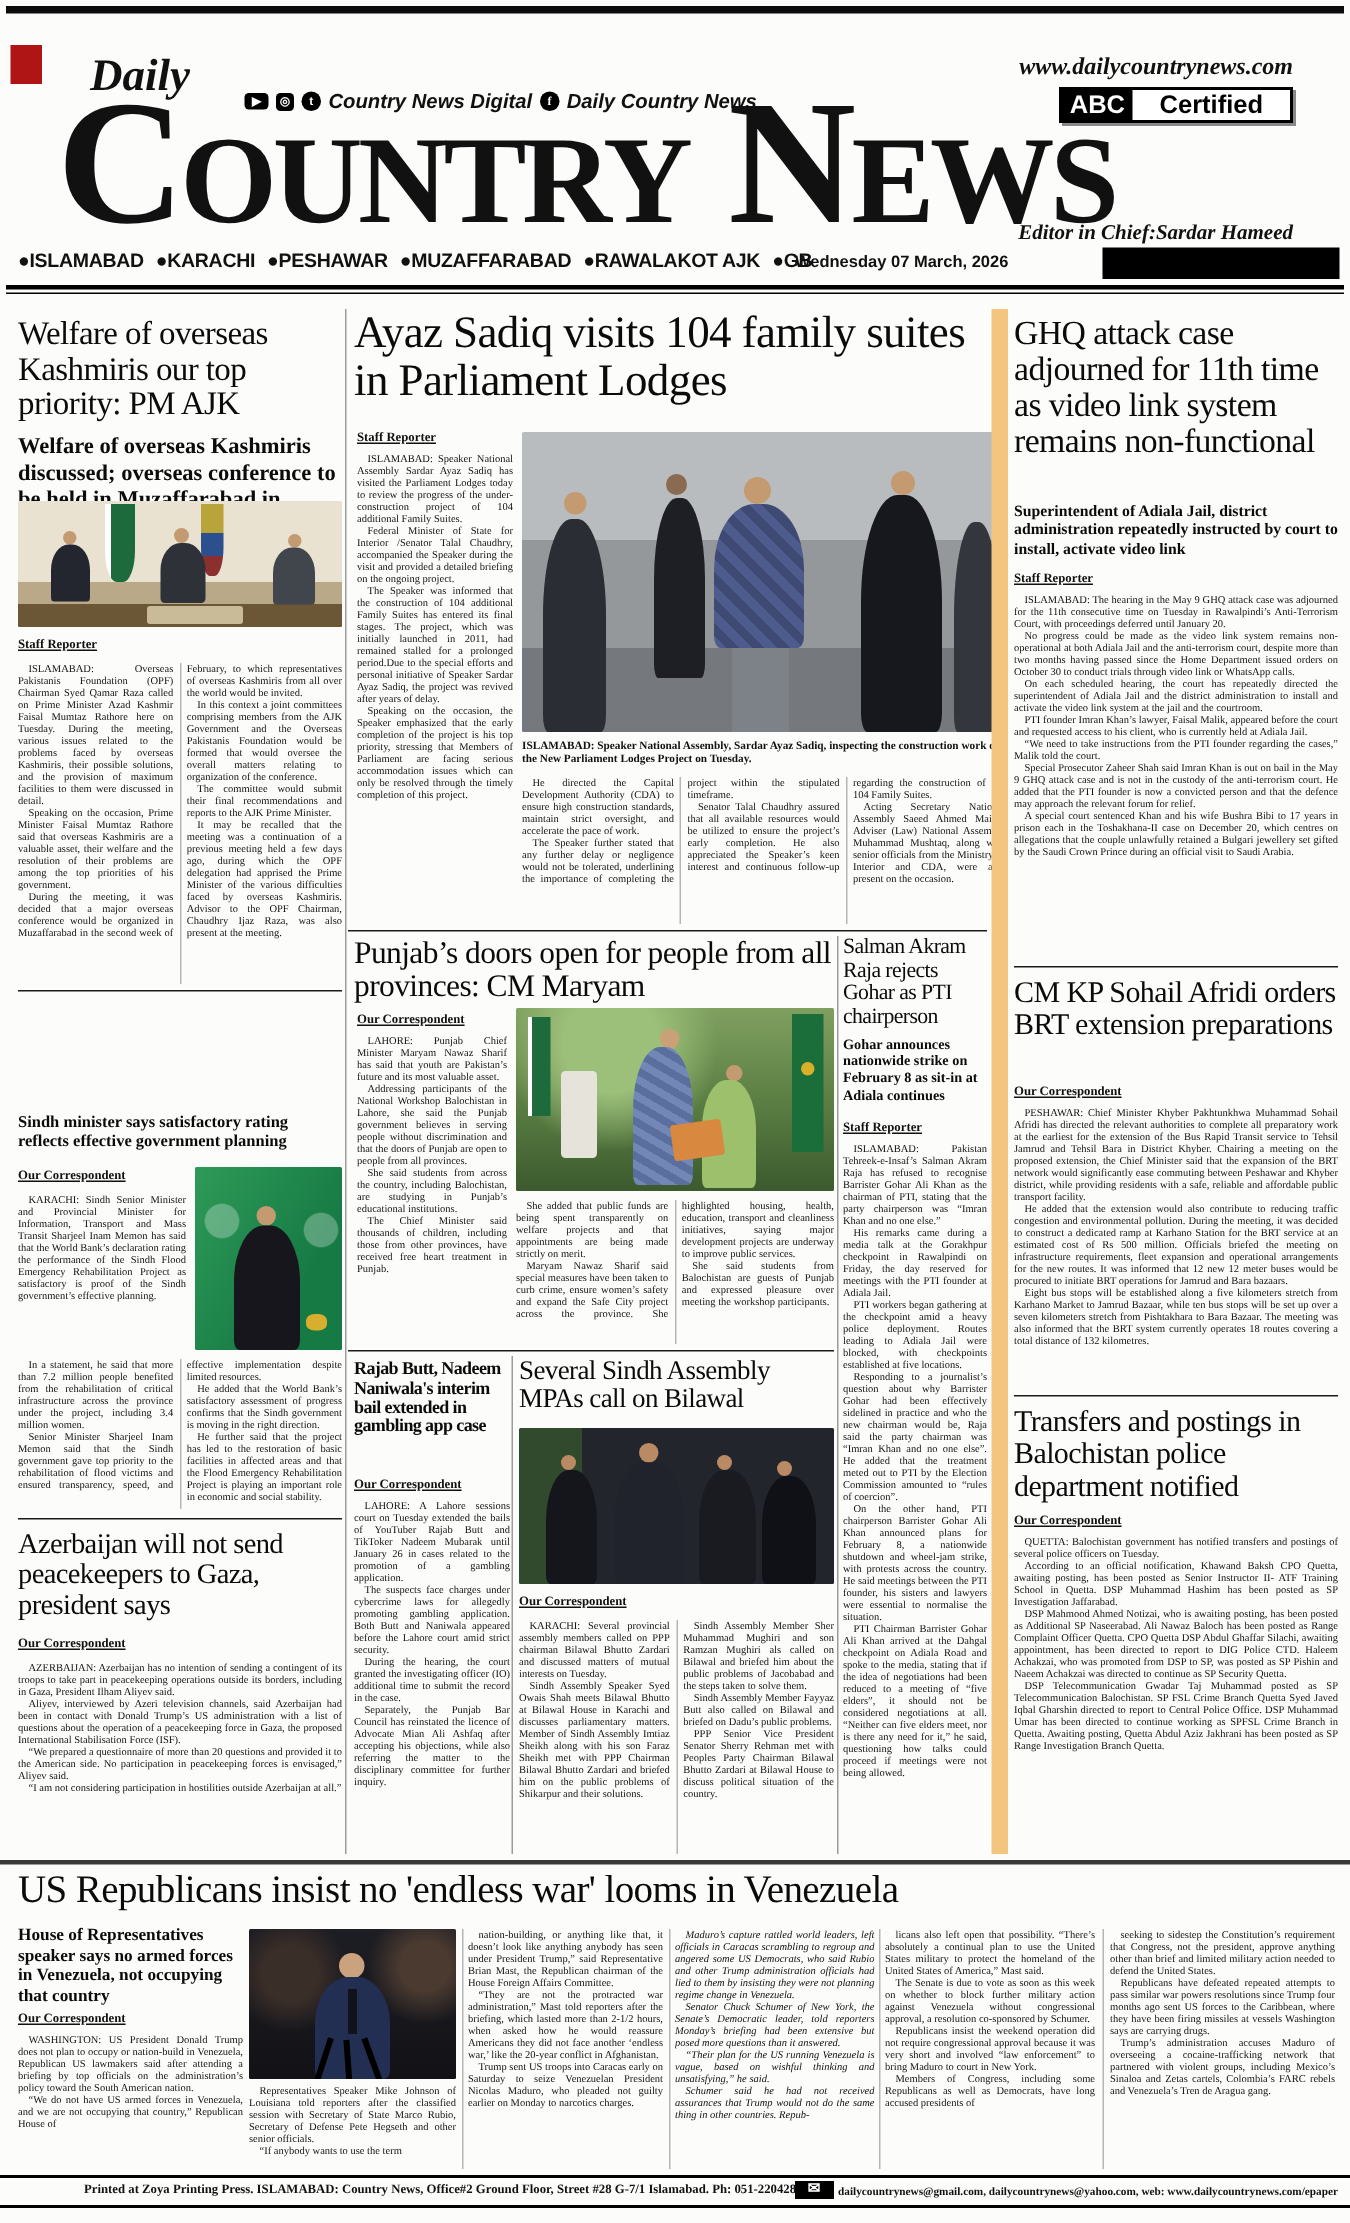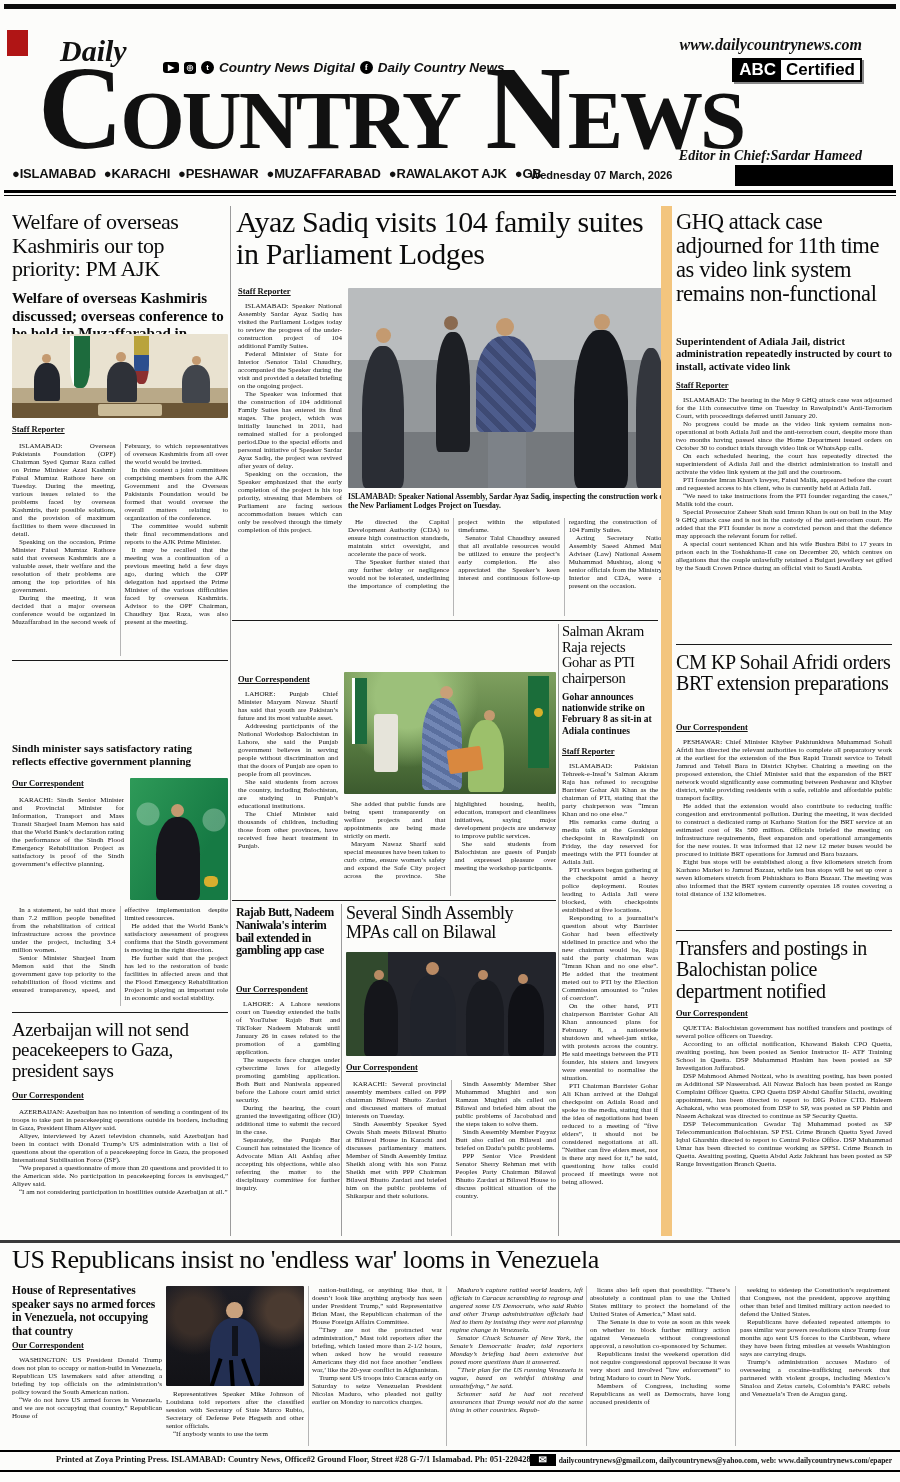--- a/index.html
+++ b/index.html
@@ -30,21 +30,21 @@
                font:italic 700 13.5px "Liberation Sans",sans-serif; }
   .sic { display:inline-flex; align-items:center; justify-content:center; background:#000; color:#fff;
          font:700 8px "Liberation Sans",sans-serif; }
   .sic.yt { width:16px; height:11px; border-radius:3px; }
   .sic.ig { width:12px; height:12px; border-radius:3px; }
   .sic.tw { width:13px; height:13px; border-radius:50%; }
   .sic.fb { width:13px; height:13px; border-radius:50%; font-family:"Liberation Serif",serif; }
   #m-abc { right:38px; top:58px; display:inline-flex; border:2px solid #000; background:#fff;
            font:700 17px "Liberation Sans",sans-serif; box-shadow:2px 2px 0 #888; }
   #m-abc .abc  { background:#000; color:#fff; padding:0 5px; }
-  #m-abc .cert { color:#000; padding:0 5px; }
+  #m-abc .cert { color:#000; padding:0 18px; }
   #m-editor  { right:38px; top:148px; font:italic 700 14px "Liberation Serif",serif; }
   #m-cities  { left:12px; top:166px; font:700 13px "Liberation Sans",sans-serif; letter-spacing:-0.2px; white-space:nowrap; }
   #m-cities .city { margin-right:8px; }
   #m-date    { left:530px; top:169px; font:700 11px "Liberation Sans",sans-serif; }
   #m-blackbox{ left:735px; top:165px; width:158px; height:21px; background:#000; }
   #rule-a { left:4px; top:190px; width:892px; height:3px; }
   #rule-b { left:4px; top:195px; width:892px; height:1px; }
   #rule-a, #rule-b { position:absolute; background:#000; }
 
   
@@ -253,20 +253,21 @@
   <div id="ayaz-cap" class="abs caption">ISLAMABAD: Speaker National Assembly, Sardar Ayaz Sadiq, inspecting the construction work of the New Parliament Lodges Project on Tuesday.</div>
   <div id="ayaz-b2" class="abs bodytext cols3">
       <p class="para">He directed the Capital Development Authority (CDA) to ensure high construction standards, maintain strict oversight, and accelerate the pace of work.</p>
       <p class="para">The Speaker further stated that any further delay or negligence would not be tolerated, underlining the importance of completing the project within the stipulated timeframe.</p>
       <p class="para">Senator Talal Chaudhry assured that all available resources would be utilized to ensure the project’s early completion. He also appreciated the Speaker’s keen interest and continuous follow-up regarding the construction of the 104 Family Suites.</p>
       <p class="para">Acting Secretary National Assembly Saeed Ahmed Maitla, Adviser (Law) National Assembly Muhammad Mushtaq, along with senior officials from the Ministry of Interior and CDA, were also present on the occasion.</p>
     </div>
 
   <div id="div-c1" class="hr"></div>
 
+  <div id="punjab-head" class="abs headline">Punjab’s doors open for people from all provinces: CM Maryam</div>
   <div id="punjab-by" class="abs byline">Our Correspondent</div>
   <div id="punjab-b1" class="abs bodytext">
       <p class="para">LAHORE: Punjab Chief Minister Maryam Nawaz Sharif has said that youth are Pakistan’s future and its most valuable asset.</p>
       <p class="para">Addressing participants of the National Workshop Balochistan in Lahore, she said the Punjab government believes in serving people without discrimination and that the doors of Punjab are open to people from all provinces.</p>
       <p class="para">She said students from across the country, including Balochistan, are studying in Punjab’s educational institutions.</p>
       <p class="para">The Chief Minister said thousands of children, including those from other provinces, have received free heart treatment in Punjab.</p>
     </div>
   <div id="ph-maryam" class="photo">
     <span class="pf" style="left:8px;top:6px;width:15px;height:66px;background:linear-gradient(90deg,#fff 0 3px,#1d6b3d 3px);"></span>
     <span class="pf" style="left:184px;top:4px;width:21px;height:92px;background:#1b6d3a;"></span>

